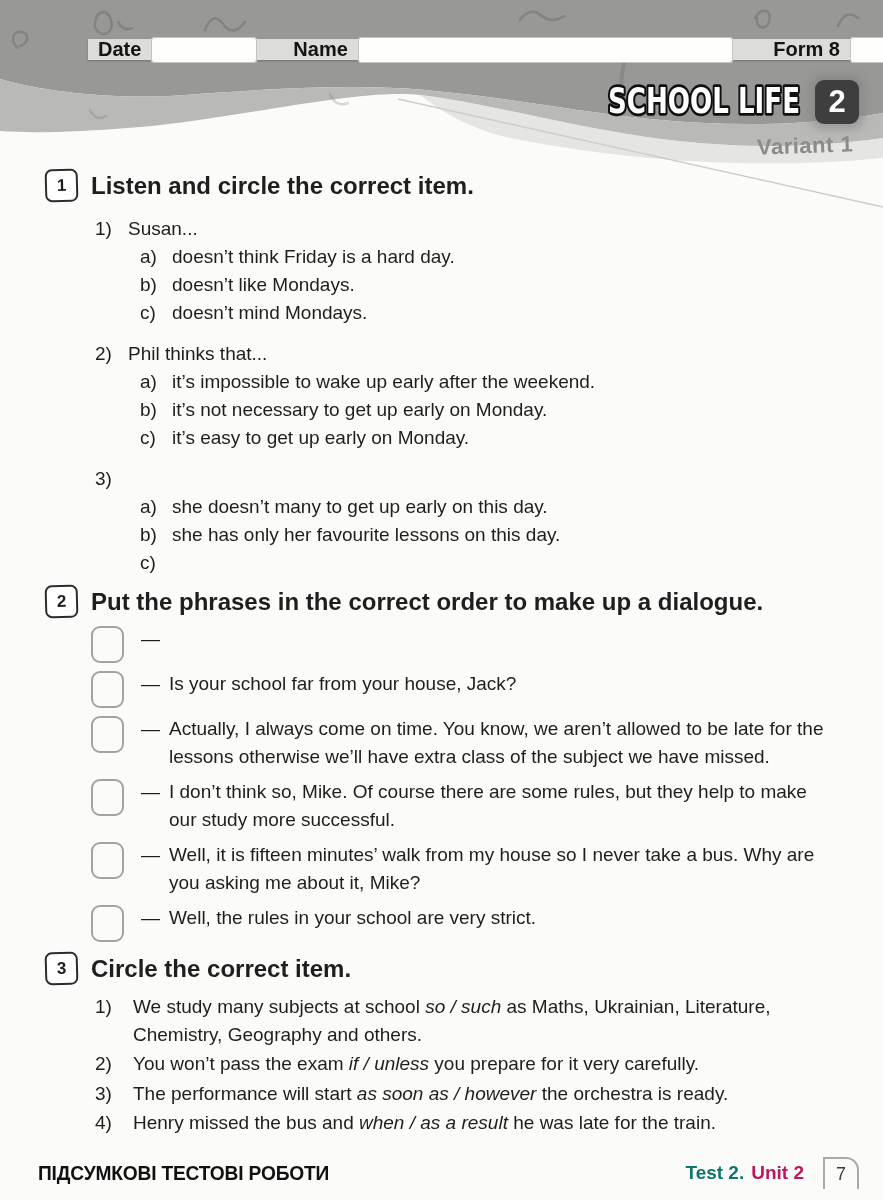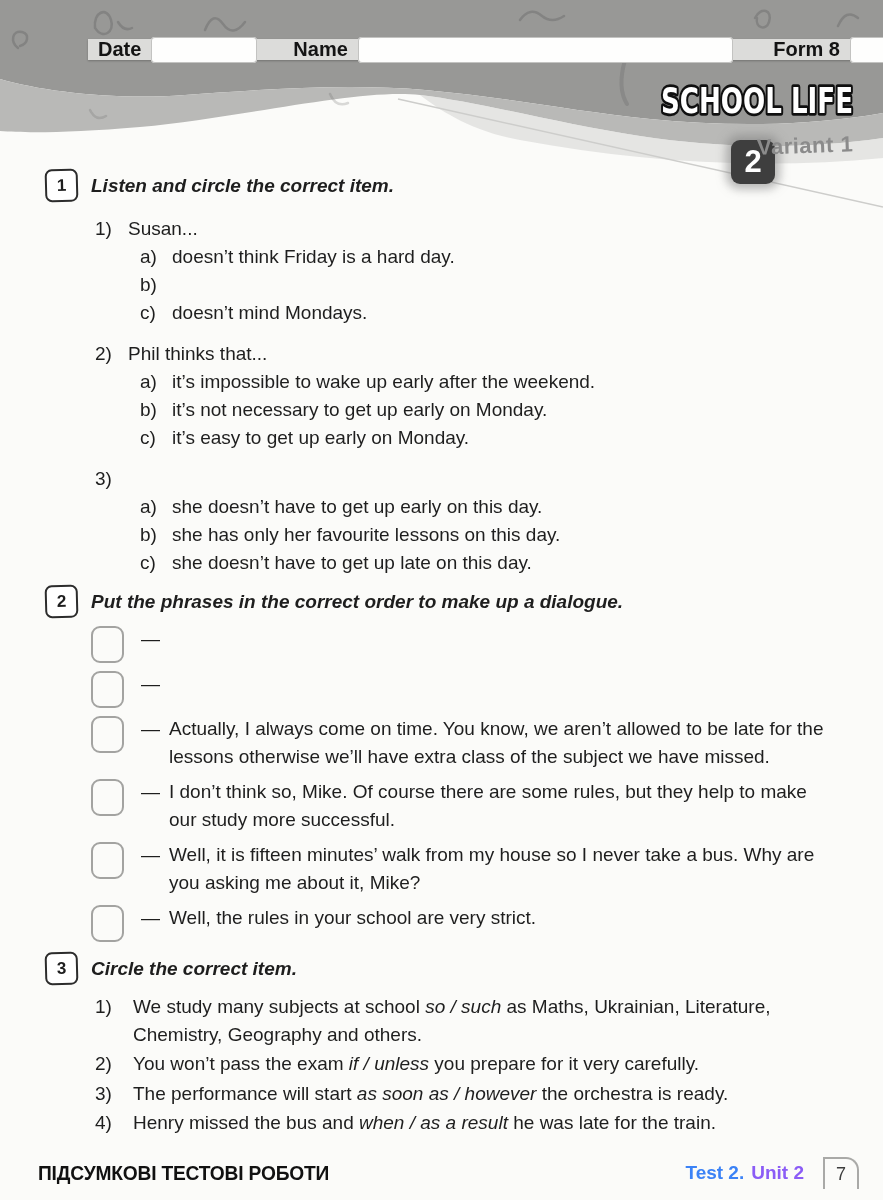--- a/index.html
+++ b/index.html
@@ -15,21 +15,21 @@
     background:#dcdcda; border-radius:0; box-shadow:0 1px 2px rgba(0,0,0,.25);
     display:flex; align-items:center; gap:10px; padding:0 10px; box-sizing:border-box;margin-left:36px;
   }
   .f-label { font-weight:700; font-size:20px; color:#141414; white-space:nowrap; }
   .f-box { background:#fefefd; border-radius:4px; height:26px; box-shadow:inset 0 0 0 1px #c3c3c1; }
   .box-date { width:106px; }
   .box-name { flex:1; }
   .box-form { width:38px; }
   .ml1 { margin-left:26px; } .ml2 { margin-left:30px; }
 
-  .title-row { position:absolute; top:80px; right:24px; display:flex; align-items:center; gap:16px;flex-direction:column; }
+  .title-row { position:absolute; top:80px; right:24px; display:flex; align-items:center; gap:9px; }
   .badge {
     width:44px; height:44px; background:#3e3e3e; border-radius:9px;
     color:#fff; font-weight:700; font-size:31px;
     display:flex; align-items:center; justify-content:center;
     box-shadow:0 0 10px 5px rgba(125,125,125,.55);
   }
   .variant {
     position:absolute; top:133px; right:30px;
     font-weight:700; font-size:22px; color:#8b8b8b; letter-spacing:.5px;
     transform:rotate(-2deg);
@@ -37,21 +37,21 @@
 
   
   .content { position:absolute; top:165px; left:0; right:0; padding:4px 28px 0 45px; font-size:19px; }
   .ex-head { display:flex; align-items:center; gap:13px; }
   .ex-num {
     width:29px; height:29px; flex:none; background:#fff;
     border:2px solid #2c2c2c; border-radius:7px; transform:rotate(-1.5deg);
     display:flex; align-items:center; justify-content:center;
     font-weight:700; font-size:17px;
   }
-  .ex-title { font-weight:700; font-size:19px;font-style:italic; }
+  .ex-title { font-weight:700; font-size:24px; }
 
   
   .question { margin:13px 0 0 50px; line-height:28px; }
   .q-row { display:flex; }
   .q-num { width:33px; flex:none; }
   .opt-row { display:flex; margin-left:45px; }
   .opt-label { width:32px; flex:none; }
 
   
   #ex2 { margin-top:8px; }
@@ -69,22 +69,22 @@
   .ex3-list { margin:8px 0 0 50px; }
   .ex3-item { display:flex; line-height:27.5px; margin-bottom:2px; }
   .ex3-num { width:38px; flex:none; }
   .ex3-body { width:692px; }
   .it { font-style:italic; }
 
   
   .footer { position:absolute; left:38px; right:24px; bottom:11px; display:flex; justify-content:space-between; align-items:center;gap:48px; }
   .foot-left { font-weight:700; font-size:20px; letter-spacing:-.2px; transform:scaleX(.96); transform-origin:left center; color:#111; }
   .foot-right { display:flex; align-items:center; gap:7px; font-size:19px; }
-  .foot-test { color:#3b82f6; font-weight:700;text-align:center; }
-  .foot-unit { color:#8b5cf6; font-weight:700; }
+  .foot-test { color:#0f766e; font-weight:700;text-align:center; }
+  .foot-unit { color:#be185d; font-weight:700; }
   .foot-page {
     margin-left:12px; width:32px; height:30px;
     border-left:2px solid #a9a9a7; border-top:2px solid #a9a9a7; border-right:2px solid #a9a9a7;
     border-top-right-radius:13px;
     display:flex; align-items:center; justify-content:center; color:#3d3d3d; font-size:18px;
   }
 </style>
 </head>
 <body>
 
@@ -141,20 +141,21 @@
               <span>Susan...</span>
             </div>
             <div>
 
             <div class="opt-row">
                   <span class="opt-label">a)</span>
                   <span>doesn’t think Friday is a hard day.</span>
                 </div>
               <div class="opt-row">
                   <span class="opt-label">b)</span>
+                  <span>doesn’t like Mondays.</span>
                 </div>
               <div class="opt-row">
                   <span class="opt-label">c)</span>
                   <span>doesn’t mind Mondays.</span>
                 </div>
             </div>
           </div>
           <div class="question">
             <div class="q-row">
               <span class="q-num">2)</span>
@@ -177,49 +178,49 @@
             </div>
           </div>
           <div class="question">
             <div class="q-row">
               <span class="q-num">3)</span>
             </div>
             <div>
 
             <div class="opt-row">
                   <span class="opt-label">a)</span>
-                  <span>she doesn’t have to get up early on this day.</span>
+                  <span>she doesn’t many to get up early on this day.</span>
                 </div>
               <div class="opt-row">
                   <span class="opt-label">b)</span>
                   <span>she has only her favourite lessons on this day.</span>
                 </div>
               <div class="opt-row">
                   <span class="opt-label">c)</span>
-                  <span>she doesn’t have to get up late on this day.</span>
                 </div>
             </div>
           </div>
         </div>
     </section>
 
     <section id="ex2">
       <div class="ex-head">
         <div class="ex-num">2</div>
         <div class="ex-title">Put the phrases in the correct order to make up a dialogue.</div>
       </div>
       <div class="dlg-list">
 
       <div class="dlg-row">
             <div class="dlg-box"></div>
             <span class="dlg-dash">—</span>
           </div>
           <div class="dlg-row">
             <div class="dlg-box"></div>
             <span class="dlg-dash">—</span>
+            <div class="dlg-body">Is your school far from your house, Jack?</div>
           </div>
           <div class="dlg-row">
             <div class="dlg-box"></div>
             <span class="dlg-dash">—</span>
             <div class="dlg-body">Actually, I always come on time. You know, we aren’t allowed to be late for the lessons otherwise we’ll have extra class of the subject we have missed.</div>
           </div>
           <div class="dlg-row">
             <div class="dlg-box"></div>
             <span class="dlg-dash">—</span>
             <div class="dlg-body">I don’t think so, Mike. Of course there are some rules, but they help to make our study more successful.</div>

